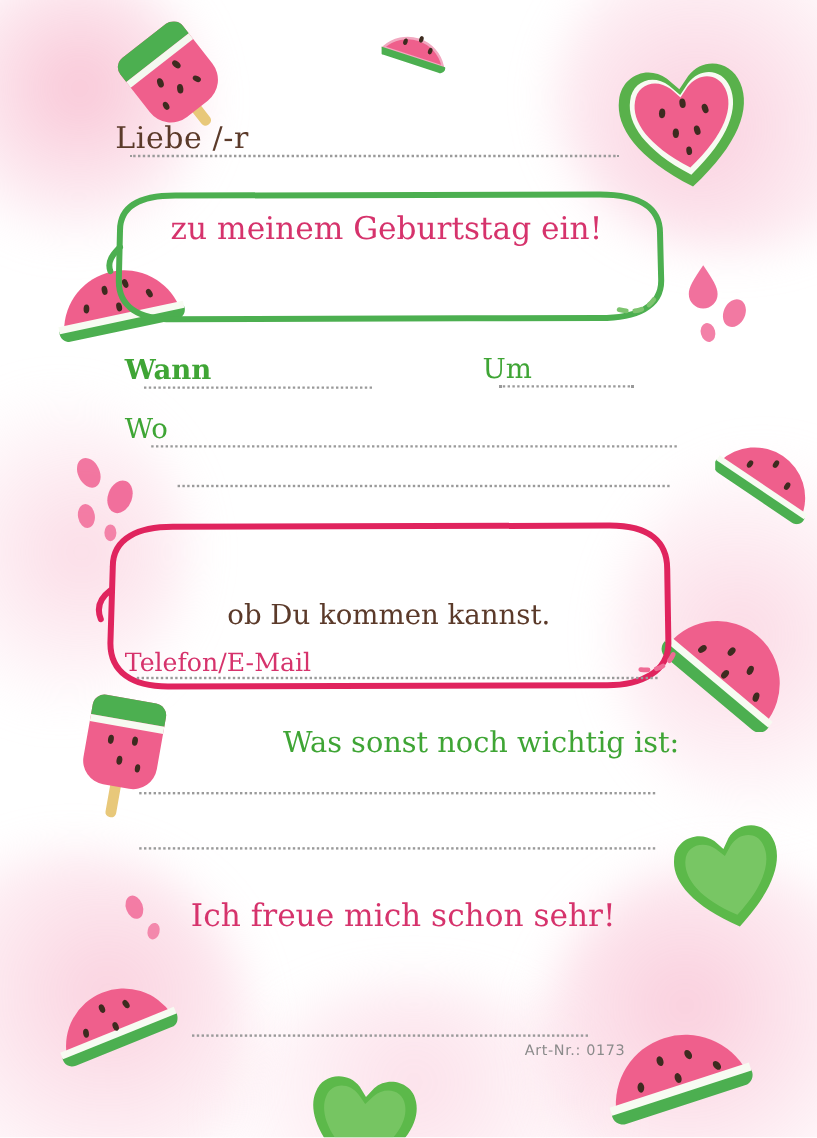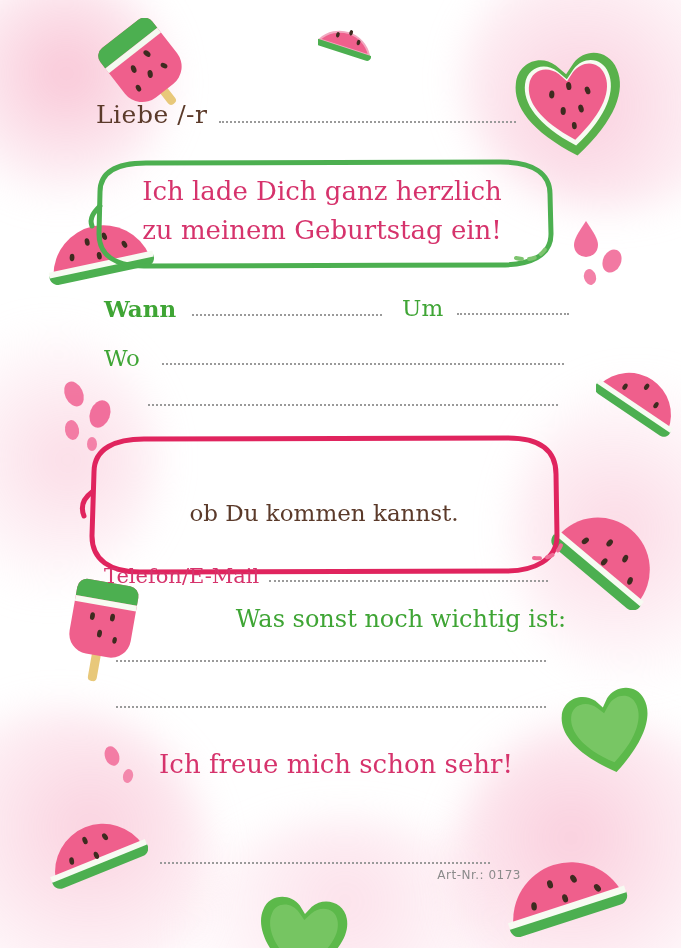--- a/index.html
+++ b/index.html
@@ -73,21 +73,21 @@
 
   
   .line-dots {
     border-bottom: 2px dotted #9a9a9a;
     height: 0;
   }
 
   .row {
     position: absolute;
     display: flex;
-    align-items: flex-end;
+    flex-direction: column;
   }
   .label-green {
     color: #3fa535;
     font-family: "DejaVu Serif", serif;
   }
 
   
   #liebe-row {
     left: 96px; top: 100px; width: 420px;
   }
@@ -157,21 +157,21 @@
   #bitte-line2 {
     position: absolute;
     left: 98px; top: 500px; width: 452px;
     text-align: center;
     color: #5b3a2a;
     font-family: "DejaVu Serif", serif;
     font-size: 23px;
   }
 
   #tel-row { left: 104px; top: 540px; width: 444px; }
-  #tel-label { font-size: 21px; color: #d6336c; white-space: nowrap; font-family: "DejaVu Serif", serif; margin-top: 24px; }
+  #tel-label { font-size: 21px; color: #d6336c; white-space: nowrap; font-family: "DejaVu Serif", serif; }
   #tel-line { flex: 1; margin-left: 10px; margin-bottom: 6px; }
 
   
   #wassonst {
     position: absolute;
     left: 96px; top: 605px; width: 470px;
     text-align: right;
     color: #3fa535;
     font-family: "DejaVu Serif", serif;
     font-size: 24px;
@@ -372,21 +372,20 @@
     <path d="M14 60 C6 66 2 74 6 84" fill="none" stroke="#e0245e" stroke-width="5" stroke-linecap="round"></path>
     <path d="M456 126 C472 128 482 120 484 110" fill="none" stroke="#ef6b95" stroke-width="4" stroke-linecap="round" stroke-dasharray="6 7"></path>
   </svg>
 
   <div class="row" id="liebe-row">
     <span id="liebe-label">Liebe /-r</span>
     <span class="line-dots" id="liebe-line"></span>
   </div>
 
   <div id="green-bubble-text">
-    <span>Ich lade Dich ganz herzlich</span>
     <span class="l2">zu meinem Geburtstag ein!</span>
   </div>
 
   <div class="row" id="wann-row">
     <span class="label-green" id="wann-label">Wann</span>
     <span class="line-dots" id="wann-line"></span>
   </div>
 
   <div class="row" id="um-row">
     <span class="label-green" id="um-label">Um</span>

